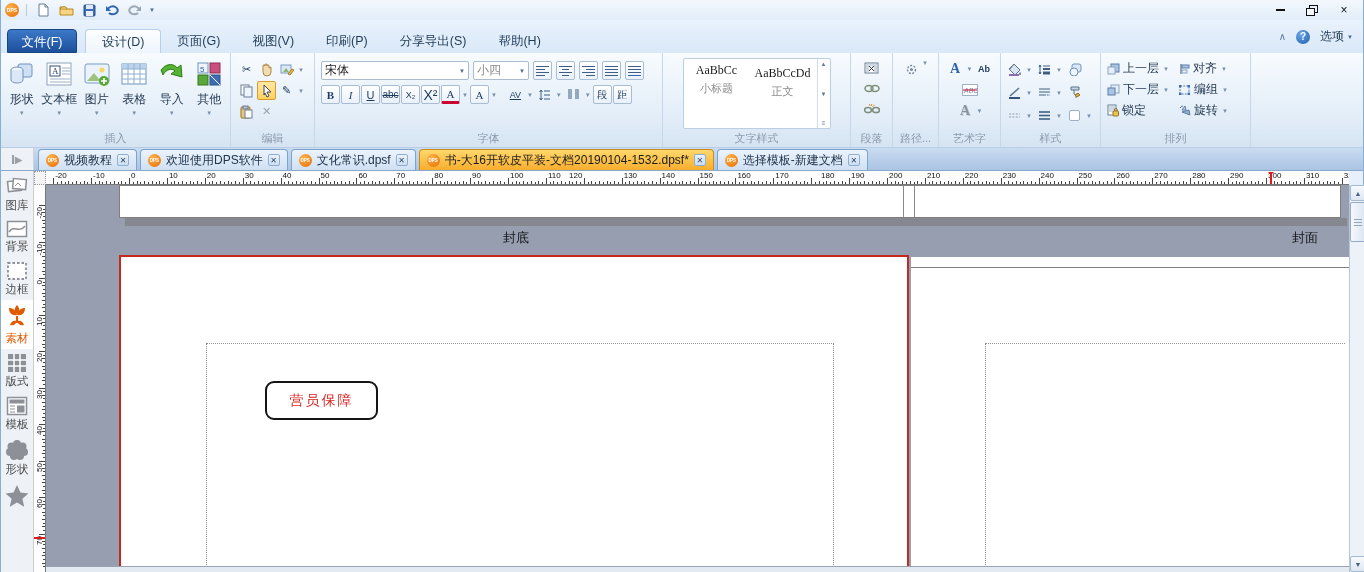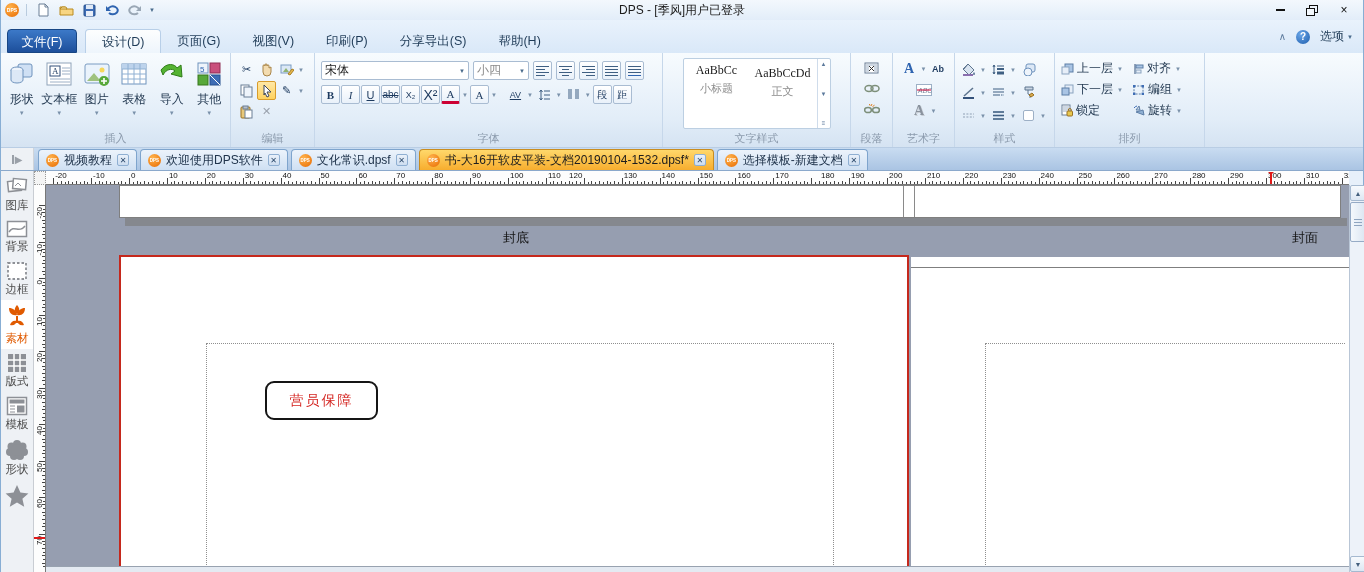--- a/index.html
+++ b/index.html
@@ -168,21 +168,20 @@
           </svg>
       </div>
       <div class="qbtn">
         <svg width="14" height="12" viewBox="0 0 14 12">
             <path d="M11 5a5 4 0 1 0-1 4" fill="none" stroke="#9aa7b5" stroke-width="2"></path>
             <path d="M13 2v5H8z" fill="#9aa7b5"></path>
           </svg>
       </div>
       <span class="car">▼</span>
     </div>
-    <div class="title-text">DPS - [季风]用户已登录</div>
     <div class="winbtns">
       <div class="winbtn">
           <span class="minglyph"></span>
         </div>
       <div class="winbtn">
         <svg width="12" height="11" viewBox="0 0 12 11">
             <rect x="3.5" y="0.5" width="8" height="7" fill="none" stroke="#111"></rect>
             <rect x="0.5" y="3.5" width="8" height="7" fill="#f3f8fd" stroke="#111"></rect>
           </svg>
       </div>
@@ -461,20 +460,32 @@
                 <ellipse cx="4" cy="6" rx="3.4" ry="2.6" fill="none" stroke="#7d8f7a" stroke-width="1.5"></ellipse>
                 <ellipse cx="12" cy="6" rx="3.4" ry="2.6" fill="none" stroke="#7d8f7a" stroke-width="1.5"></ellipse>
                 <path d="M7 2l1-2M8.5 2.6l2-1.4M6 1.6L5.4 0" stroke="#e07f1f"></path>
               </svg>
         </span>
       </div>
         </div>
       <div class="rg-label">段落</div>
     </div>
 
+    <div class="rgroup" style="width:46px">
+      <div class="rg-content" style="justify-content:center; padding-top:4px">
+        <span class="mi">
+          <svg width="15" height="15" viewBox="0 0 15 15">
+              <circle cx="7.5" cy="7.5" r="4" fill="none" stroke="#7a8ba0" stroke-width="1.4" stroke-dasharray="2 1.4"></circle>
+              <circle cx="7.5" cy="7.5" r="1.5" fill="#7a8ba0"></circle>
+            </svg>
+        </span>
+          <span class="dd">▼</span>
+      </div>
+      <div class="rg-label" style="overflow:hidden; white-space:nowrap">路径...</div>
+    </div>
 
     <div class="rgroup" style="width:62px">
       <div class="rg-content" style="flex-direction:column; align-items:center; gap:2px; padding-top:3px">
         <div class="minirow">
           <span class="mi" style="color:#2f64b0; font-weight:bold; font-family:'Liberation Serif',serif; font-size:14px">A</span>
           <span class="dd">▼</span>
           <span class="mi" style="font-size:9px; font-weight:bold">Ab</span>
         </div>
         <span class="mi">
           <svg width="16" height="12" viewBox="0 0 16 12">

